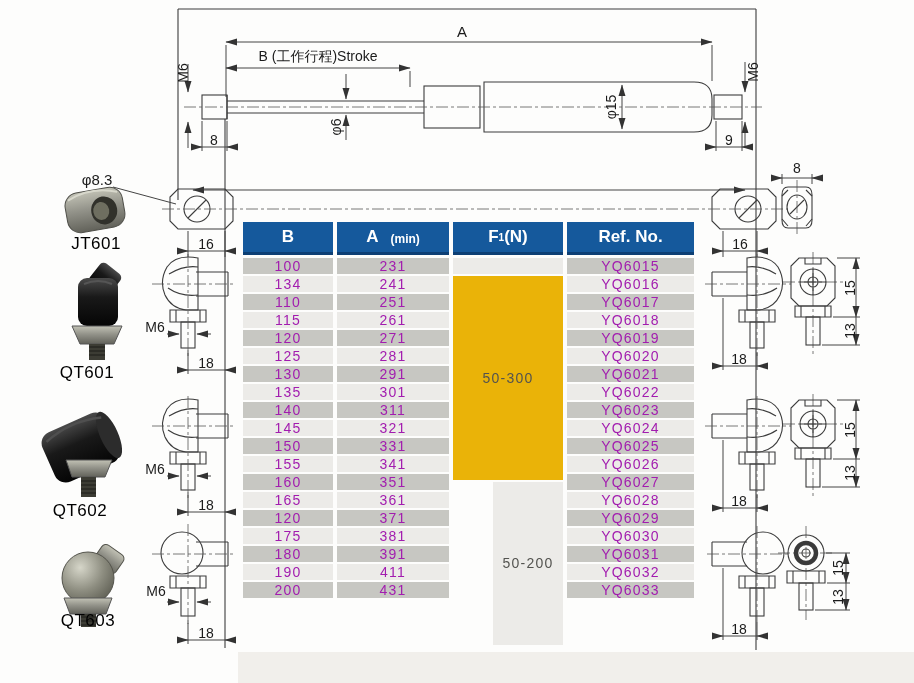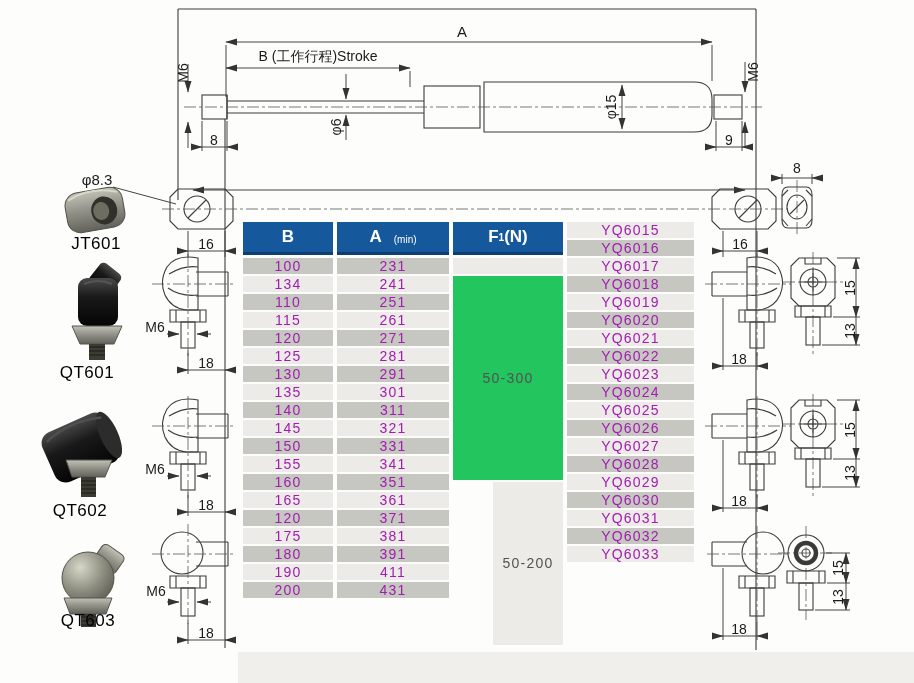--- a/index.html
+++ b/index.html
@@ -15,30 +15,30 @@
   .lbl.rot{transform:translate(-50%,-50%) rotate(-90deg);}
   .lbl.big{font-size:15px;}
   .plabel{position:absolute;transform:translate(-50%,-50%);font-size:17px;color:#000;
           letter-spacing:.5px;white-space:nowrap;}
   
   .dtable{position:absolute;left:243px;top:222px;display:flex;gap:4px;}
   .tcol{display:flex;flex-direction:column;gap:2px;}
   .hcell{height:33px;background:#15599c;color:#fff;display:flex;align-items:center;
          justify-content:center;font-weight:bold;font-size:17px;border-bottom:3px solid #0d3f74;
          box-sizing:border-box;margin-bottom:1px;}
-  .hcell .hsub{font-size:10px;font-weight:normal;margin-top:4px;margin-left:12px;}
+  .hcell .hsub{font-size:12px;font-weight:bold;margin-top:4px;margin-left:12px;}
   .hcell sub{font-size:10px;}
   .cell{height:16px;display:flex;align-items:center;justify-content:center;
         font-size:14px;letter-spacing:1.2px;color:#a21caf;}
   .tcol .cell:nth-child(even){background:#c7c7c2;}
   .tcol .cell:nth-child(odd){background:#ecebe8;}
   .cell.lightf{background:#ecebe8 !important;}
   .gcell{display:flex;align-items:center;justify-content:center;font-size:14px;
          letter-spacing:1.2px;color:#53534f;}
-  .gcell.gray{background:#22c55e;}
+  .gcell.gray{background:#eab308;}
   .gcell.light{background:#ecebe8;margin-left:40px;}
   .bottomband{position:absolute;left:238px;top:652px;width:676px;height:31px;
               background:#f1efeb;}
 </style>
 </head>
 <body>
 
 <div id="stage">
 
 <div class="bottomband"></div>
@@ -406,20 +406,23 @@
     <div class="hcell">
           <span>F</span>
           <sub>1</sub>
           <span>(N)</span>
         </div>
     <div class="cell lightf"></div>
     <div class="gcell gray" style="height:204px">50-300</div>
     <div class="gcell light" style="height:162.8px">50-200</div>
   </div>
   <div class="tcol" style="width:127px">
+    <div class="hcell">
+          <span>Ref. No.</span>
+        </div>
     <div class="cell">YQ6015</div>
     <div class="cell">YQ6016</div>
     <div class="cell">YQ6017</div>
     <div class="cell">YQ6018</div>
     <div class="cell">YQ6019</div>
     <div class="cell">YQ6020</div>
     <div class="cell">YQ6021</div>
     <div class="cell">YQ6022</div>
     <div class="cell">YQ6023</div>
     <div class="cell">YQ6024</div>

